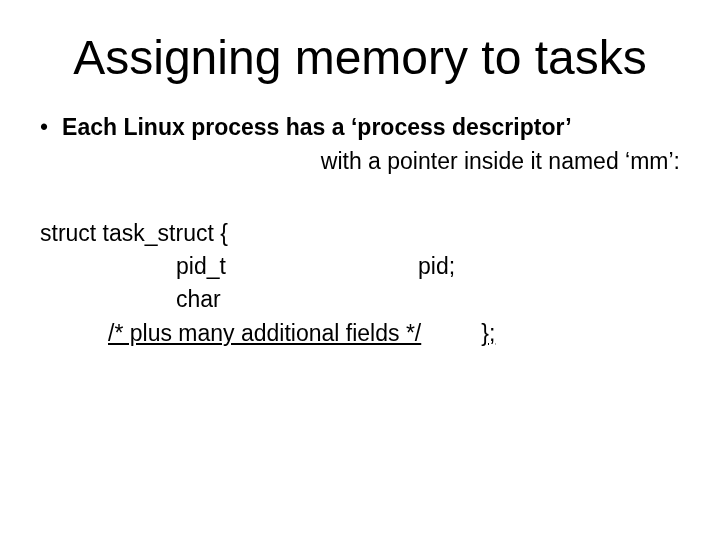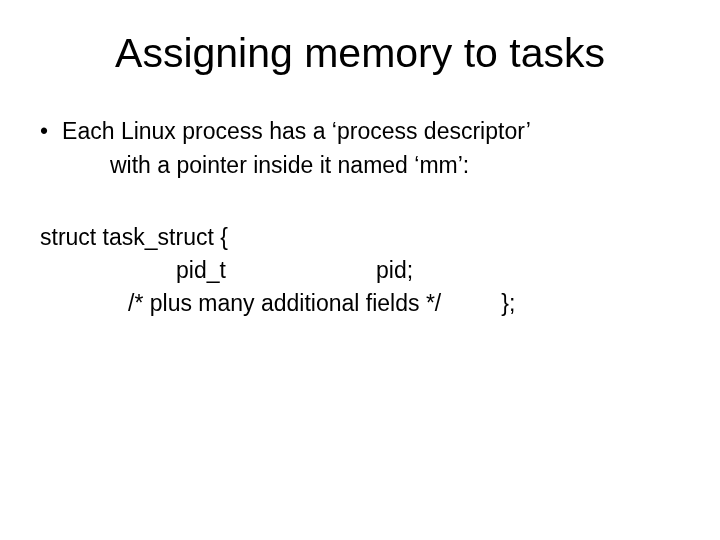--- a/index.html
+++ b/index.html
@@ -9,65 +9,70 @@
       height: 540px;
       background: #ffffff;
       font-family: Arial, Helvetica, sans-serif;
       color: #000000;
       position: relative;
     }
     .slide {
       padding: 30px 40px;
     }
     .title {
-      font-size: 41px;
+      font-size: 48px;
       text-align: center;
-      margin: 0 0 40px 0;
+      margin: 0 0 28px 0;
       font-weight: normal;
     }
     .bullet-row {
       display: flex;
       align-items: flex-start;
       font-size: 23px;
       margin-bottom: 4px;
     }
     .bullet-dot {
       margin-right: 14px;
       line-height: 1.3;
     }
     .bullet-text {
       line-height: 1.3;
+      font-weight: bold;
     }
     .bullet-cont {
       font-size: 23px;
       margin-left: 70px;
       line-height: 1.3;
+      text-align: right;
     }
     .code-block {
       margin-top: 40px;
       font-size: 23px;
       line-height: 1.45;
     }
     .code-line {
       white-space: nowrap;
     }
     .code-indent {
       display: flex;
       margin-left: 136px;
+      gap: 11px;
     }
     .col-type {
       width: 200px;
       display: inline-block;
     }
     .col-name {
       display: inline-block;
+      margin-left: 31px;
     }
     .comment-row {
       display: flex;
-      margin-left: 88px;
+      margin-left: 68px;
+      text-decoration: underline;
     }
     .comment-text {
       flex: 0 0 auto;
     }
     .close-brace {
       margin-left: 60px;
     }
   </style>
 </head>
 <body>
@@ -81,20 +86,21 @@
   </div>
   <div class="bullet-cont">with a pointer inside it named ‘mm’:</div>
 
   <div class="code-block">
     <div class="code-line">struct task_struct {</div>
     <div class="code-indent">
       <span class="col-type">pid_t</span>
       <span class="col-name">pid;</span>
     </div>
     <div class="code-indent">
+      <span class="col-type">char</span>
     </div>
     <div class="code-indent">
     </div>
     <div class="comment-row">
       <span class="comment-text">/* plus many additional fields */</span>
       <span class="close-brace">};</span>
     </div>
   </div>
 </div>
 

